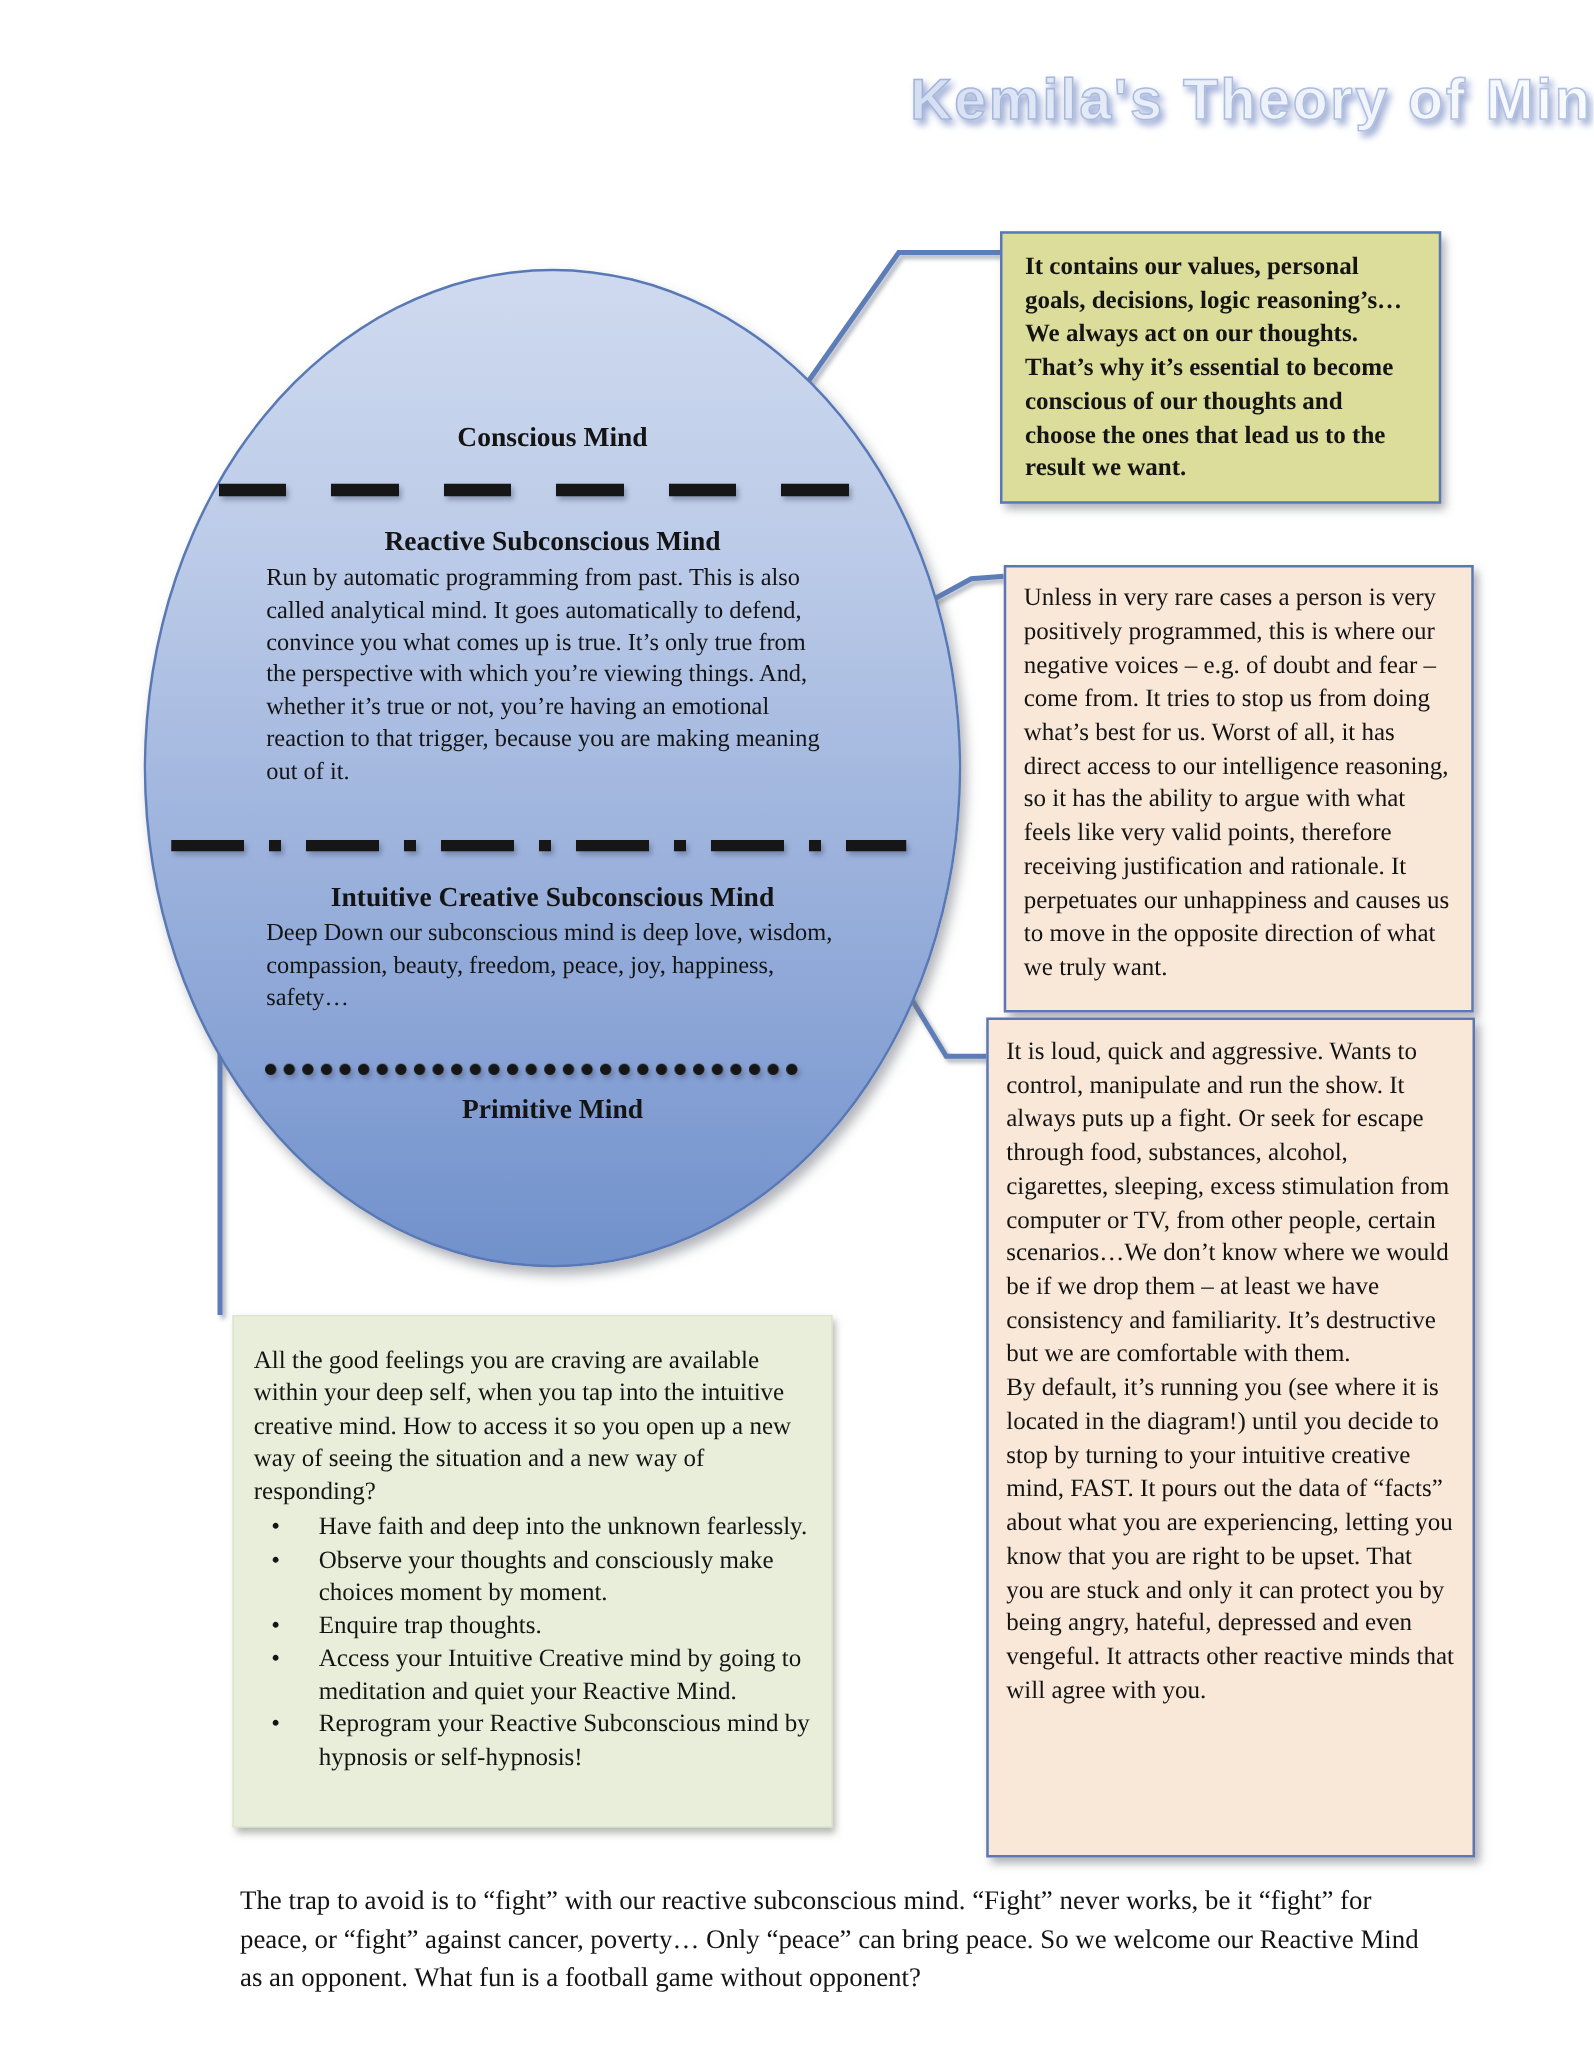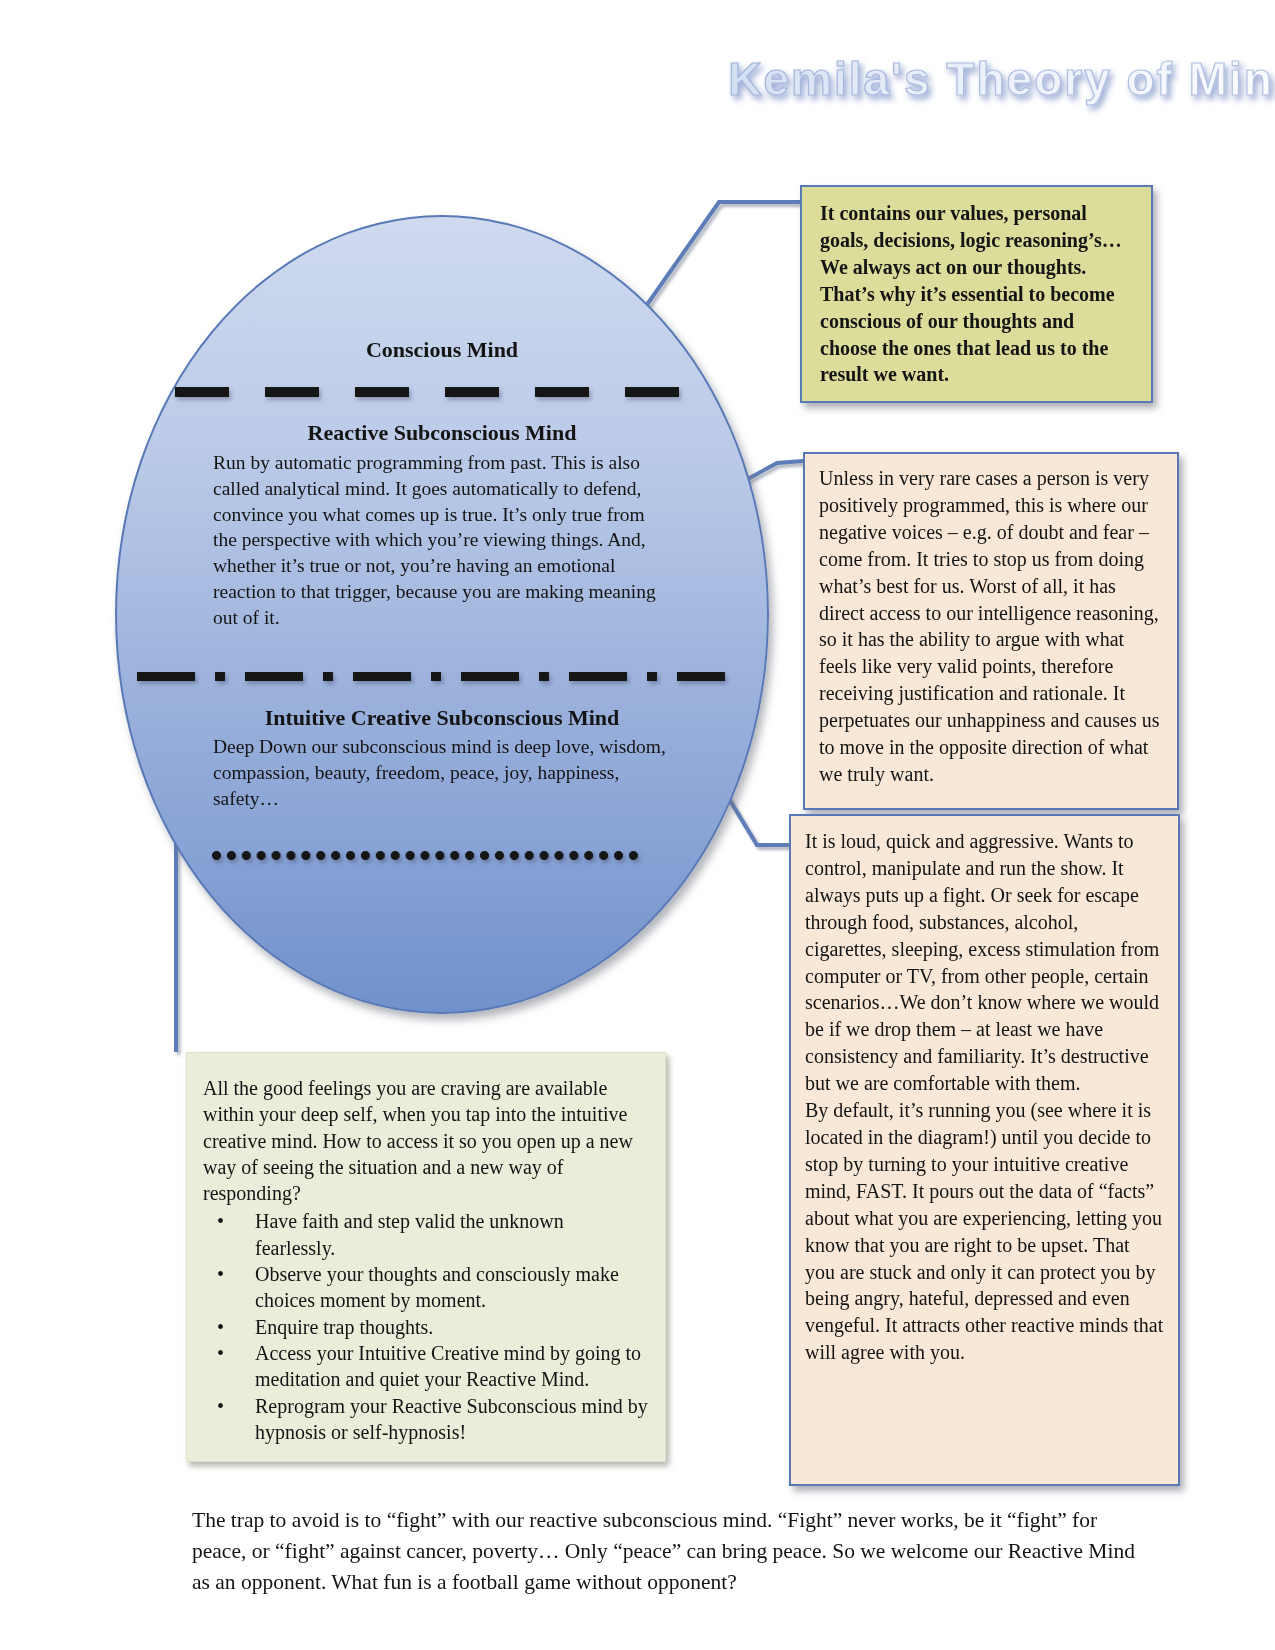--- a/index.html
+++ b/index.html
@@ -84,34 +84,35 @@
     <div class="e-head" style="top:203px;">Reactive Subconscious Mind</div>
     <div class="e-body" style="top:233px;left:96px;width:455px;">Run by automatic programming from past. This is also called analytical mind. It goes automatically to defend, convince you what comes up is true. It’s only true from the perspective with which you’re viewing things. And, whether it’s true or not, you’re having an emotional reaction to that trigger, because you are making meaning out of it.</div>
 
     <div class="divider div-dashdot" style="top:455px;left:20px;width:588px;"></div>
 
     <div class="e-head" style="top:488px;">Intuitive Creative Subconscious Mind</div>
     <div class="e-body" style="top:517px;left:96px;width:455px;">Deep Down our subconscious mind is deep love, wisdom, compassion, beauty, freedom, peace, joy, happiness, safety…</div>
 
     <div class="divider div-dotted" style="top:634px;left:95px;width:429px;"></div>
 
+    <div class="e-head" style="top:657px;">Primitive Mind</div>
   </div>
 
   <div class="callout box-yellow" style="left:800px;top:185px;width:353px;min-height:200px;padding:13px 18px;font-weight:bold;">It contains our values, personal goals, decisions, logic reasoning’s…
 We always act on our thoughts. That’s why it’s essential to become conscious of our thoughts and choose the ones that lead us to the result we want.</div>
 
   <div class="callout box-peach" style="left:803px;top:428px;width:376px;min-height:358px;padding:11px 14px;">Unless in very rare cases a person is very positively programmed, this is where our negative voices – e.g. of doubt and fear – come from. It tries to stop us from doing what’s best for us. Worst of all, it has direct access to our intelligence reasoning, so it has the ability to argue with what feels like very valid points, therefore receiving justification and rationale. It perpetuates our unhappiness and causes us to move in the opposite direction of what we truly want.</div>
 
   <div class="callout box-peach" style="left:789px;top:790px;width:391px;min-height:672px;padding:12px 14px;">It is loud, quick and aggressive. Wants to control, manipulate and run the show. It always puts up a fight. Or seek for escape through food, substances, alcohol, cigarettes, sleeping, excess stimulation from computer or TV, from other people, certain scenarios…We don’t know where we would be if we drop them – at least we have consistency and familiarity. It’s destructive but we are comfortable with them.
 By default, it’s running you (see where it is located in the diagram!) until you decide to stop by turning to your intuitive creative mind, FAST. It pours out the data of “facts” about what you are experiencing, letting you know that you are right to be upset. That you are stuck and only it can protect you by being angry, hateful, depressed and even vengeful. It attracts other reactive minds that will agree with you.</div>
 
   <div class="box-green" style="left:186px;top:1052px;width:480px;min-height:410px;padding:22px 16px 16px 16px;">
     <p>All the good feelings you are craving are available within your deep self, when you tap into the intuitive creative mind. How to access it so you open up a new way of seeing the situation and a new way of responding?</p>
     <ul>
-      <li>Have faith and step valid the unknown fearlessly.</li>
+      <li>Have faith and deep into the unknown fearlessly.</li>
       <li>Observe your thoughts and consciously make choices moment by moment.</li>
       <li>Enquire trap thoughts.</li>
       <li>Access your Intuitive Creative mind by going to meditation and quiet your Reactive Mind.</li>
       <li>Reprogram your Reactive Subconscious mind by hypnosis or self-hypnosis!</li>
     </ul>
   </div>
 
   <div class="footer">The trap to avoid is to “fight” with our reactive subconscious mind. “Fight” never works, be it “fight” for peace, or “fight” against cancer, poverty… Only “peace” can bring peace. So we welcome our Reactive Mind as an opponent. What fun is a football game without opponent?</div>
 
 </div>

